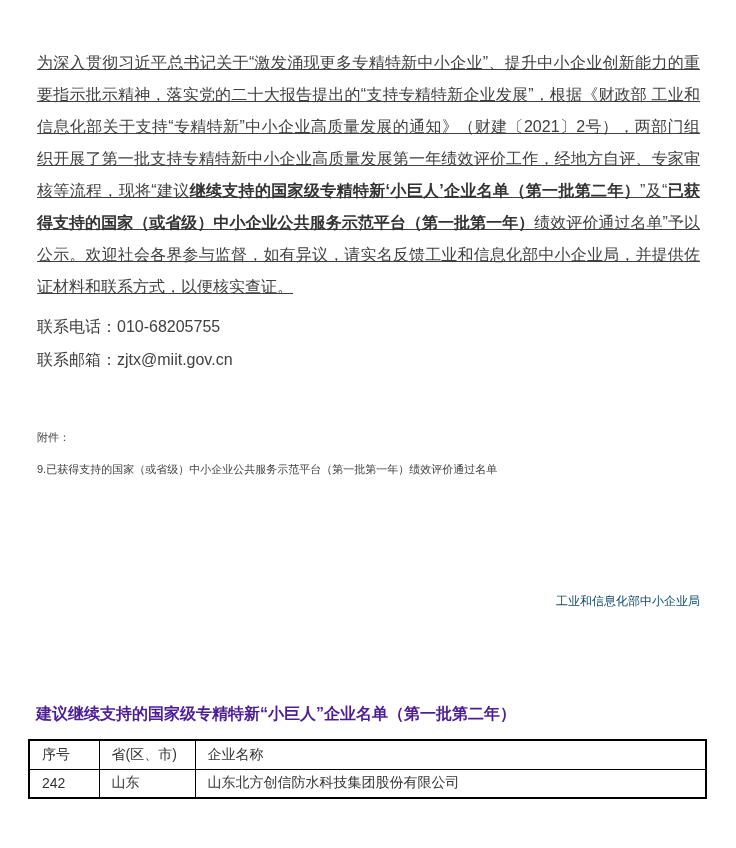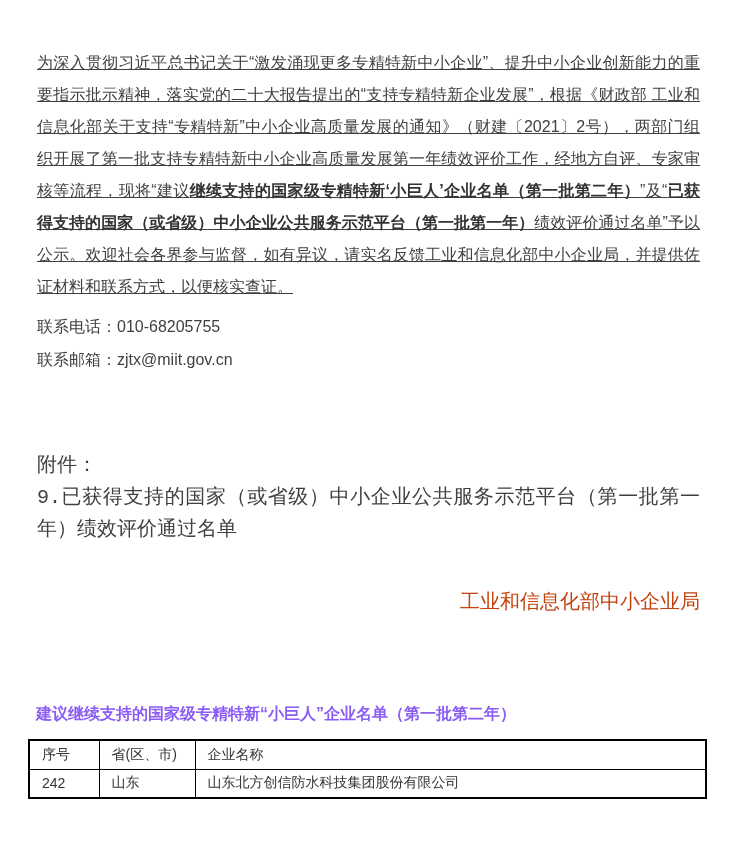--- a/index.html
+++ b/index.html
@@ -38,47 +38,46 @@
     position: absolute;
     left: 37px; top: 310px;
     font-size: 16px;
     line-height: 33px;
     color: #404040;
   }
   .contact .line { white-space: nowrap; }
   
   .attachments {
     position: absolute;
-    left: 37px; top: 450px;
+    left: 37px; top: 421px;
     width: 663px;
-    font-size: 20px;
+    font-size: 11px;
     line-height: 32px;
     text-align: justify;
     text-justify: inter-ideograph;
     color: #404040;
-    font-family: Liberation Mono, monospace;
   }
   .attachments .item { margin: 0; }
   
   .signature {
     position: absolute;
     right: 36px; top: 585px;
     text-align: left;
-    font-size: 20px;
+    font-size: 12px;
     line-height: 33px;
-    color: #c2410c;
+    color: #0c4a6e;
   }
   
   .list-title {
     position: absolute;
     left: 36px; top: 703px;
     font-size: 16px;
     font-weight: 700;
     line-height: 22px;
-    color: #8b5cf6;
+    color: #4c1d95;
     white-space: nowrap;
   }
   
   .list-table {
     position: absolute;
     left: 28px; top: 739px;
     width: 679px;
     border-collapse: collapse;
     border: 2px solid #000000;
     font-size: 14px;

